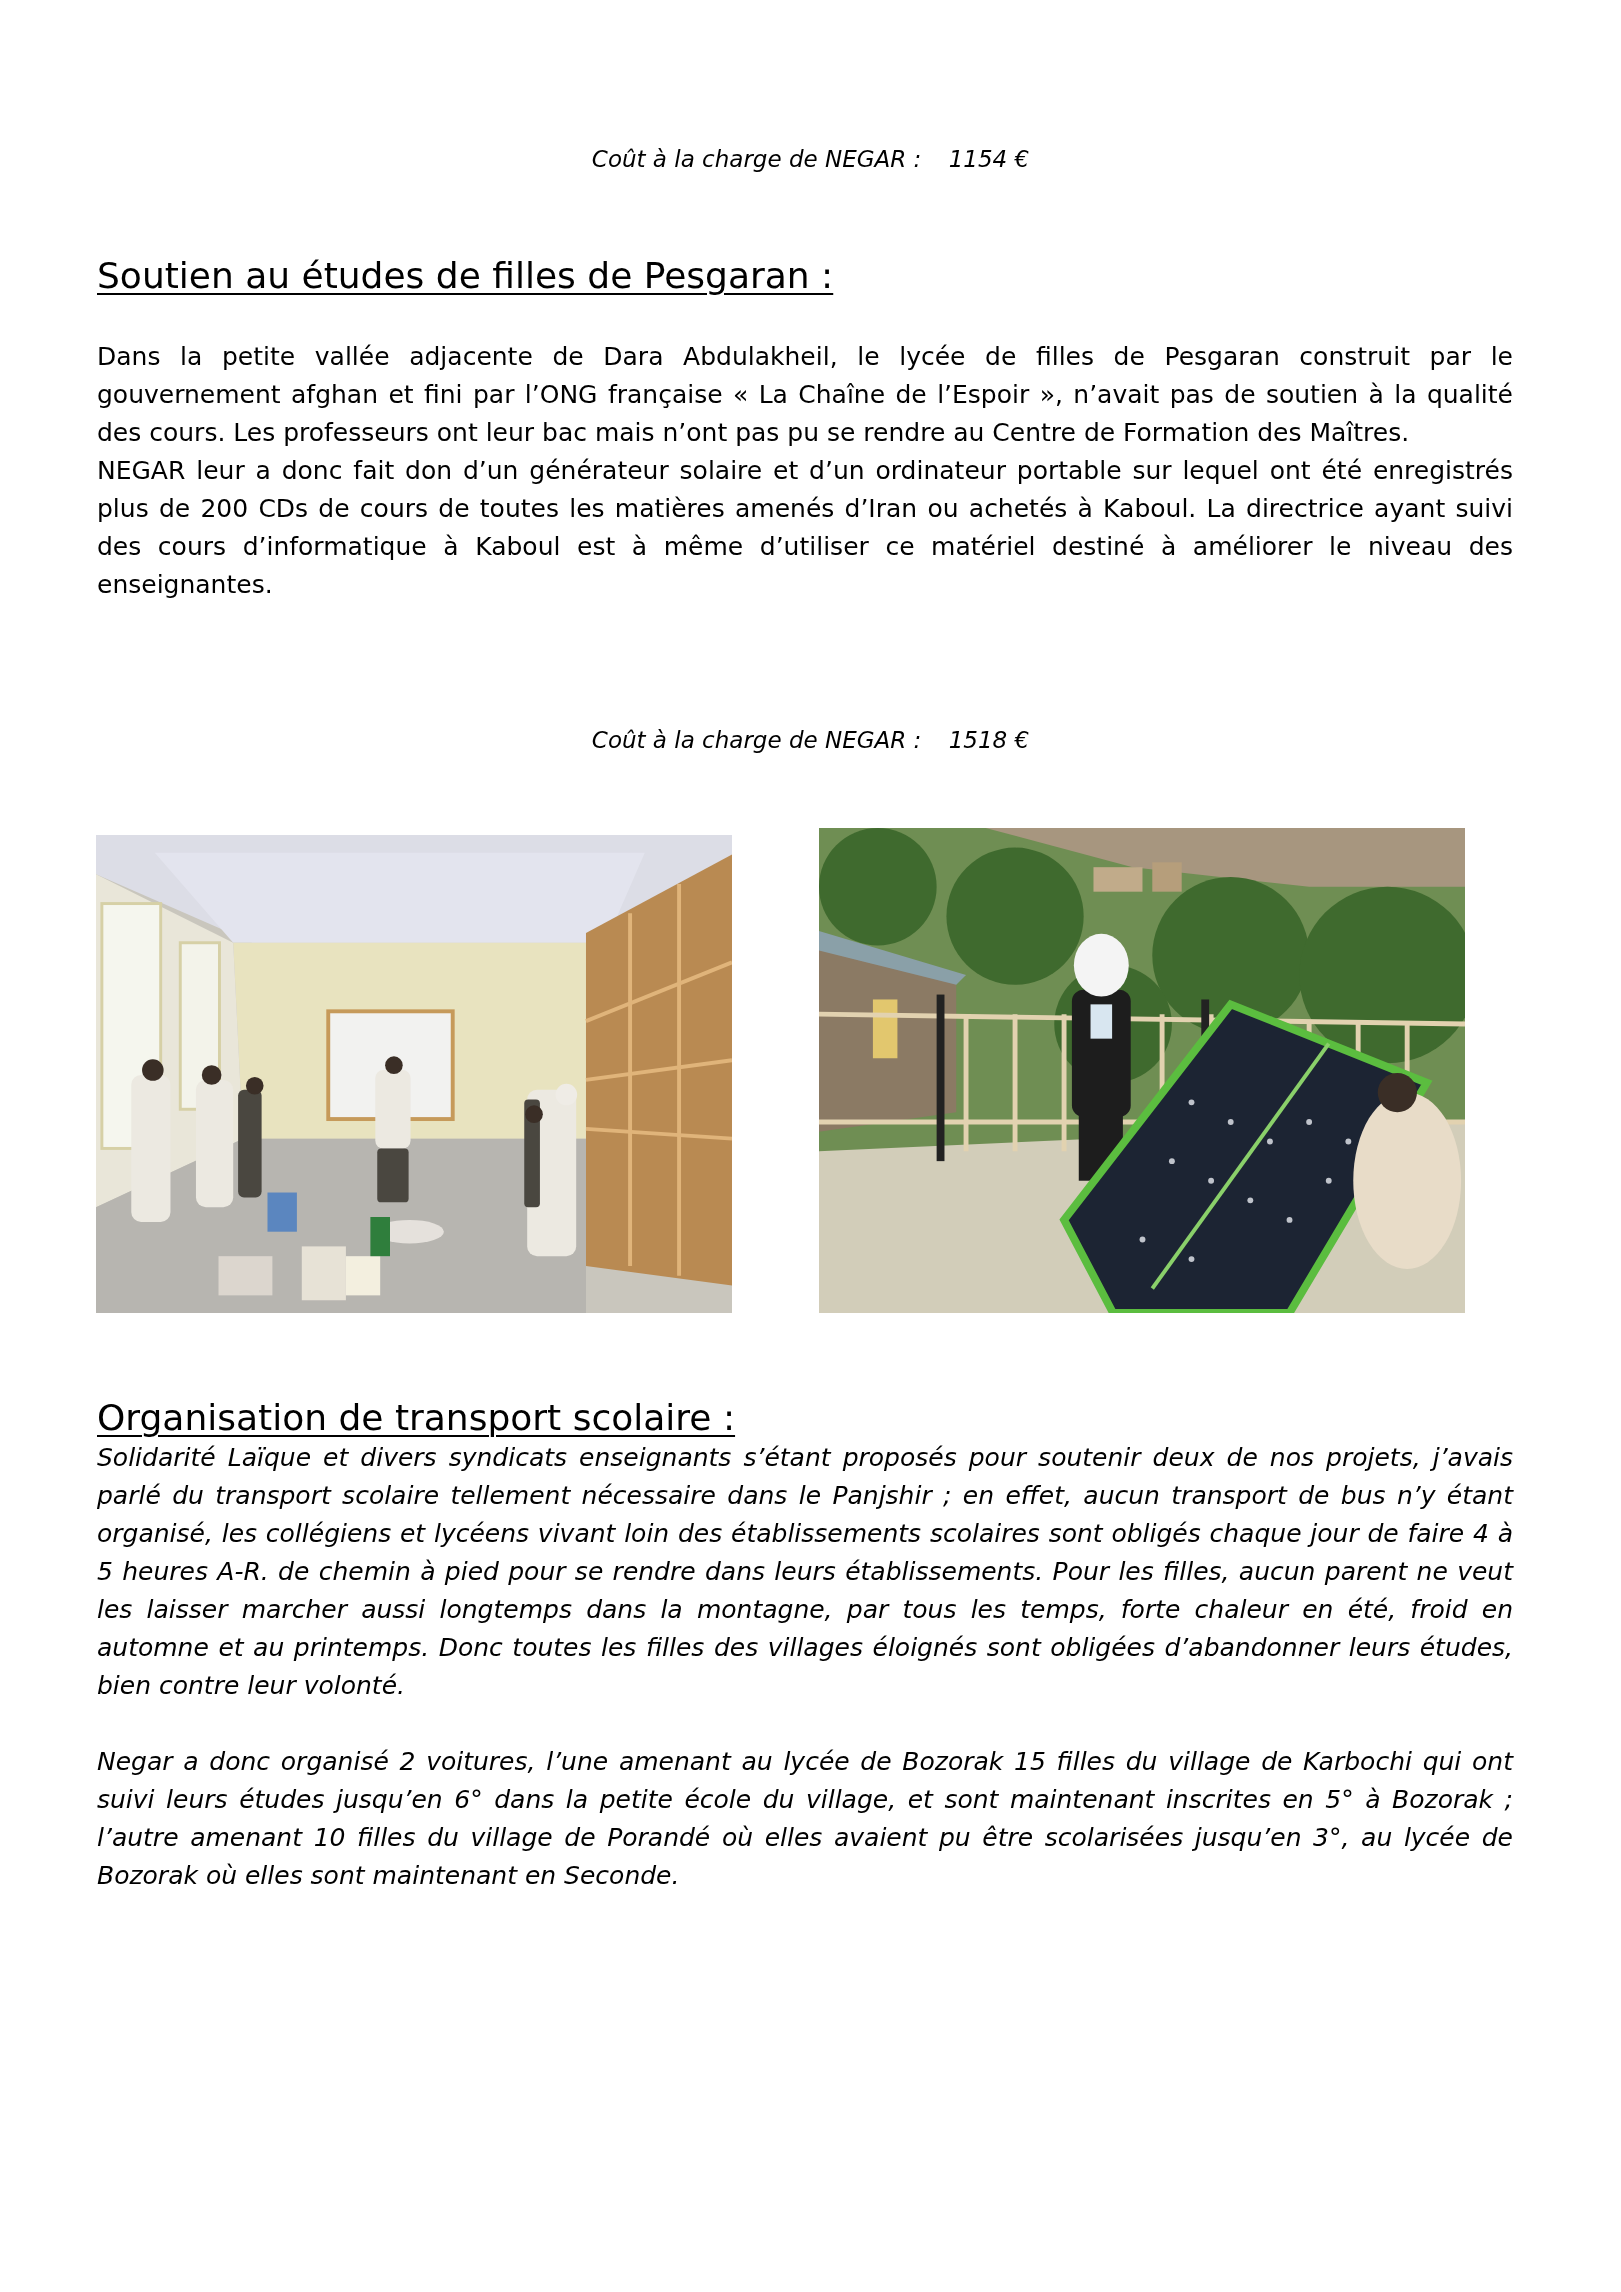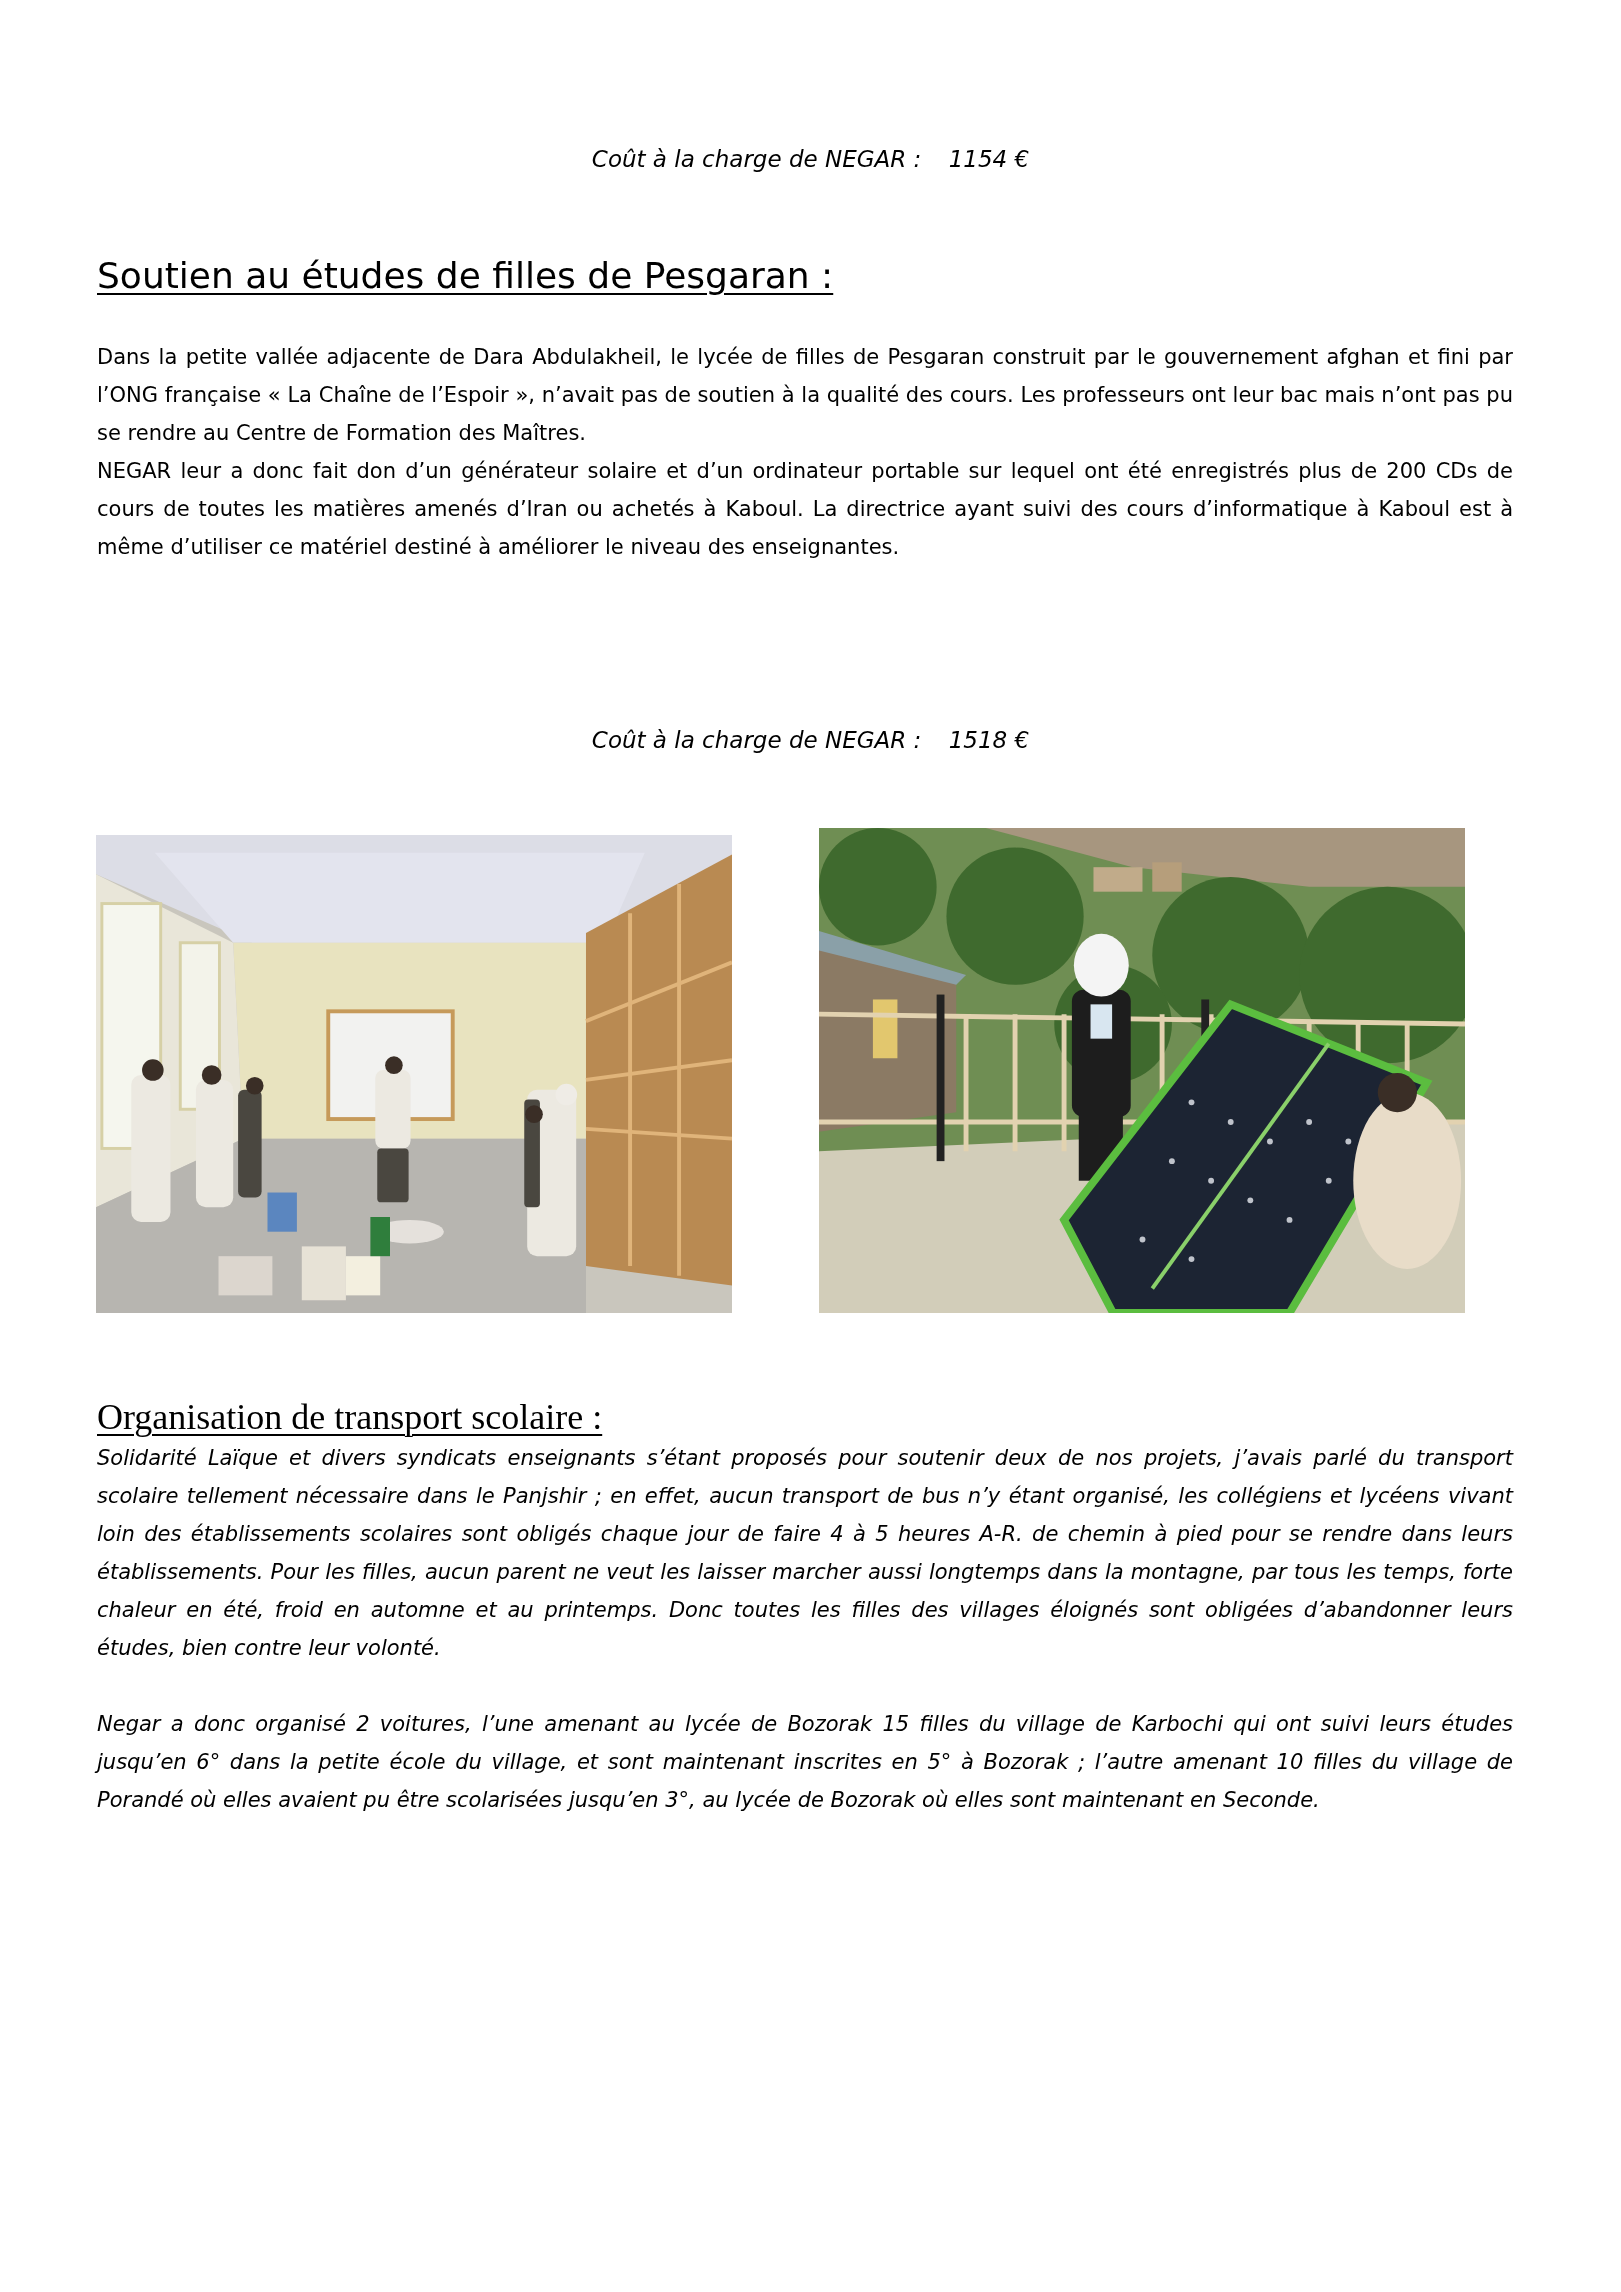--- a/index.html
+++ b/index.html
@@ -3,21 +3,21 @@
 <meta charset="utf-8">
 <style>
   html, body { margin: 0; padding: 0; background: #ffffff; }
   body { width: 1621px; height: 2293px; position: relative; overflow: hidden;
          font-family: "DejaVu Sans", sans-serif; color: #000; }
   .cost { position: absolute; left: 0; width: 1621px; text-align: center;
           font-style: italic; font-size: 23px; line-height: 39px; }
   .cost .amount { margin-left: 27.4px; }
   .heading { position: absolute; left: 97px; font-size: 36px; line-height: 45px;
              text-decoration: underline; text-decoration-thickness: 2px; text-underline-offset: 4.9px; margin: 0; font-weight: normal; }
-  .para { position: absolute; left: 97px; width: 1416px; font-size: 21px; line-height: 38px;
+  .para { position: absolute; left: 97px; width: 1416px; font-size: 25px; line-height: 38px;
           text-align: justify; margin: 0; }
   .para p { margin: 0; text-align: justify; }
   .photo { position: absolute; overflow: hidden; }
   .photo svg { display: block; width: 100%; height: 100%; }
 </style>
 </head>
 <body>
 
 <div class="cost" style="top:140px;">
   <span>Coût à la charge de NEGAR :</span><span class="amount">1154 €</span>
@@ -148,20 +148,20 @@
       <circle cx="330" cy="420" r="3"></circle>
         <circle cx="380" cy="440" r="3"></circle>
         <circle cx="520" cy="360" r="3"></circle>
     </g>
 
     <ellipse cx="600" cy="360" rx="55" ry="90" fill="#e8dcc8"></ellipse>
     <circle cx="590" cy="270" r="20" fill="#3a2e26"></circle>
   </svg>
 </div>
 
-<h2 class="heading" style="top:1395px;font-family:Liberation Serif, serif;">Organisation de transport scolaire :</h2>
+<h2 class="heading" style="top:1395px;">Organisation de transport scolaire :</h2>
 
 <div class="para" style="top:1439px;font-style:italic;">
   <p>Solidarité Laïque et divers syndicats enseignants s’étant proposés pour soutenir deux de nos projets, j’avais parlé du transport scolaire tellement nécessaire dans le Panjshir ; en effet, aucun transport de bus n’y étant organisé, les collégiens et lycéens vivant loin des établissements scolaires sont obligés chaque jour de faire 4 à 5 heures A-R. de chemin à pied pour se rendre dans leurs établissements. Pour les filles, aucun parent ne veut les laisser marcher aussi longtemps dans la montagne, par tous les temps, forte chaleur en été, froid en automne et au printemps. Donc toutes les filles des villages éloignés sont obligées d’abandonner leurs études, bien contre leur volonté.</p>
   <p style="height:38px;"></p>
   <p>Negar a donc organisé 2 voitures, l’une amenant au lycée de Bozorak 15 filles du village de Karbochi qui ont suivi leurs études jusqu’en 6° dans la petite école du village, et sont maintenant inscrites en 5° à Bozorak ; l’autre amenant 10 filles du village de Porandé où elles avaient pu être scolarisées jusqu’en 3°, au lycée de Bozorak où elles sont maintenant en Seconde.</p>
 </div>
 
 
 </body></html>

